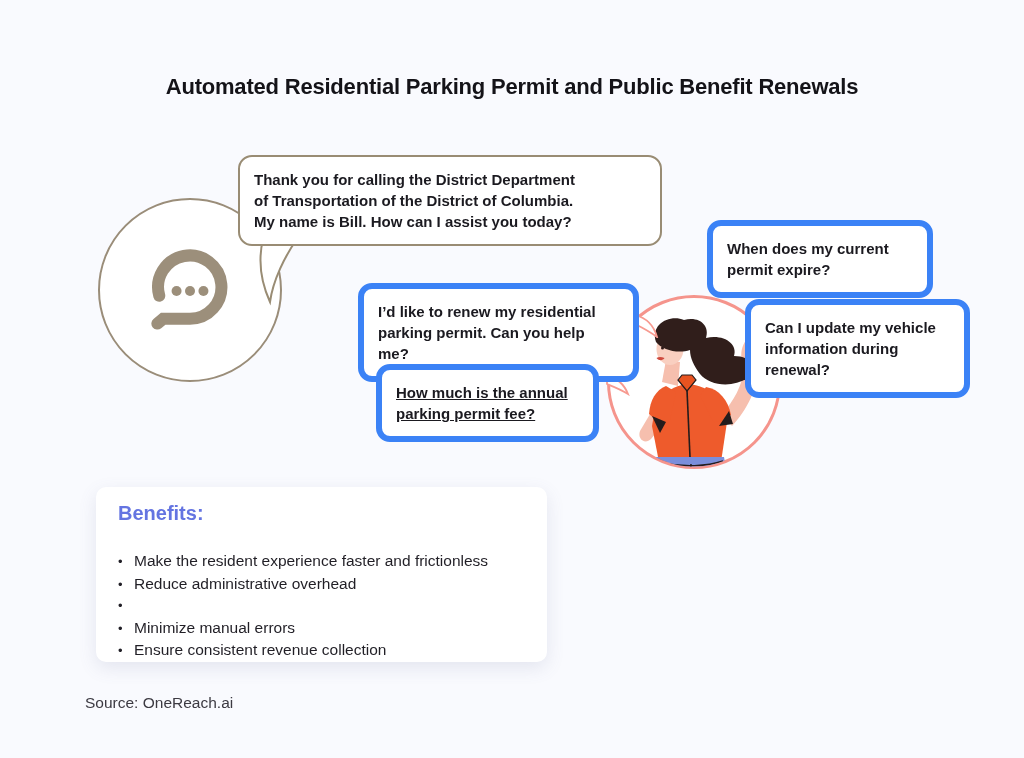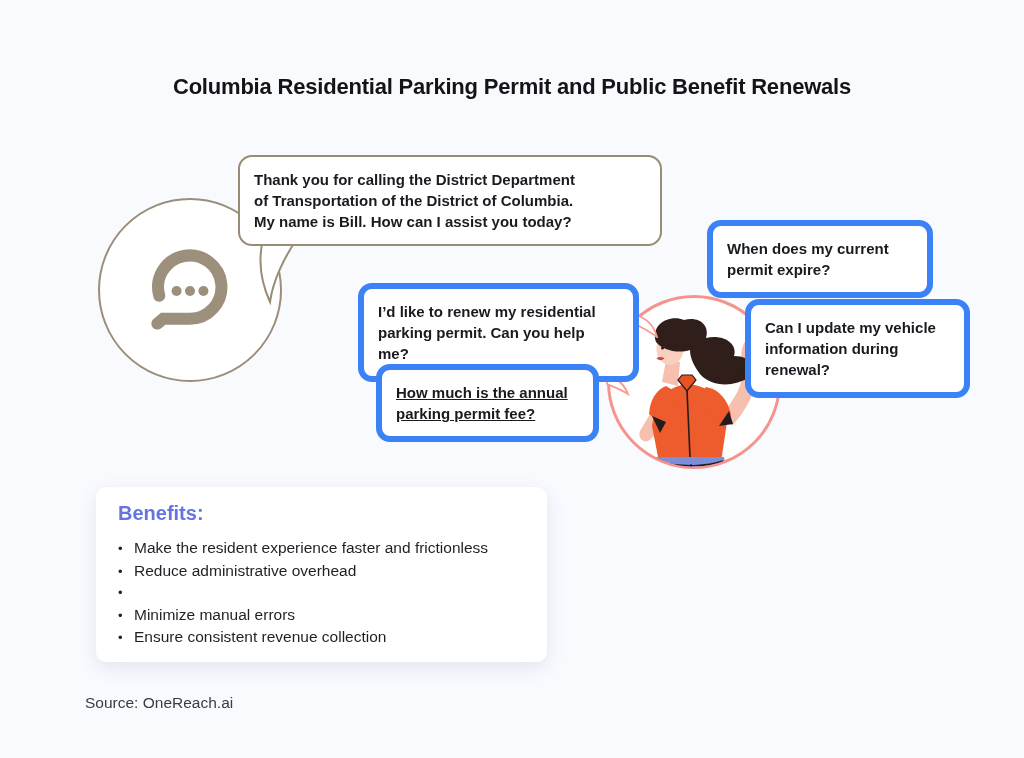--- a/index.html
+++ b/index.html
@@ -68,21 +68,21 @@
     background: #ffffff;
     border-radius: 10px;
     box-shadow: 0 6px 18px rgba(96, 108, 150, 0.14);
     padding: 15px 22px;
     z-index: 2;
   }
   .benefits-heading {
     font-size: 20px;
     font-weight: bold;
     color: #6474e1;
-    margin-bottom: 12px;
+    margin-bottom: 25px;
   }
   .benefits-list { list-style: none; }
   .benefits-list li {
     display: flex;
     align-items: baseline;
     font-size: 15.5px;
     line-height: 21.5px;
     color: #211f26;
   }
   .benefits-list .marker {
@@ -95,21 +95,21 @@
   
   .source {
     left: 85px; top: 694px;
     font-size: 15.5px;
     color: #3c3a42;
   }
 </style>
 </head>
 <body>
 
-<div class="abs title">Columbia Residential Parking Permit and Public Benefit Renewals</div>
+<div class="abs title">Automated Residential Parking Permit and Public Benefit Renewals</div>
 
 <div class="abs bot-avatar">
   <svg viewBox="0 0 100 100">
     <path d="M18 56 A 33 33 0 1 1 50 80 L 22 80 L 16 85" fill="none" stroke="#9c8f7b" stroke-width="12.5" stroke-linecap="round" stroke-linejoin="miter"></path>
     <circle cx="36" cy="51" r="5.2" fill="#9c8f7b"></circle>
     <circle cx="50" cy="51" r="5.2" fill="#9c8f7b"></circle>
     <circle cx="64" cy="51" r="5.2" fill="#9c8f7b"></circle>
   </svg>
 </div>
 

